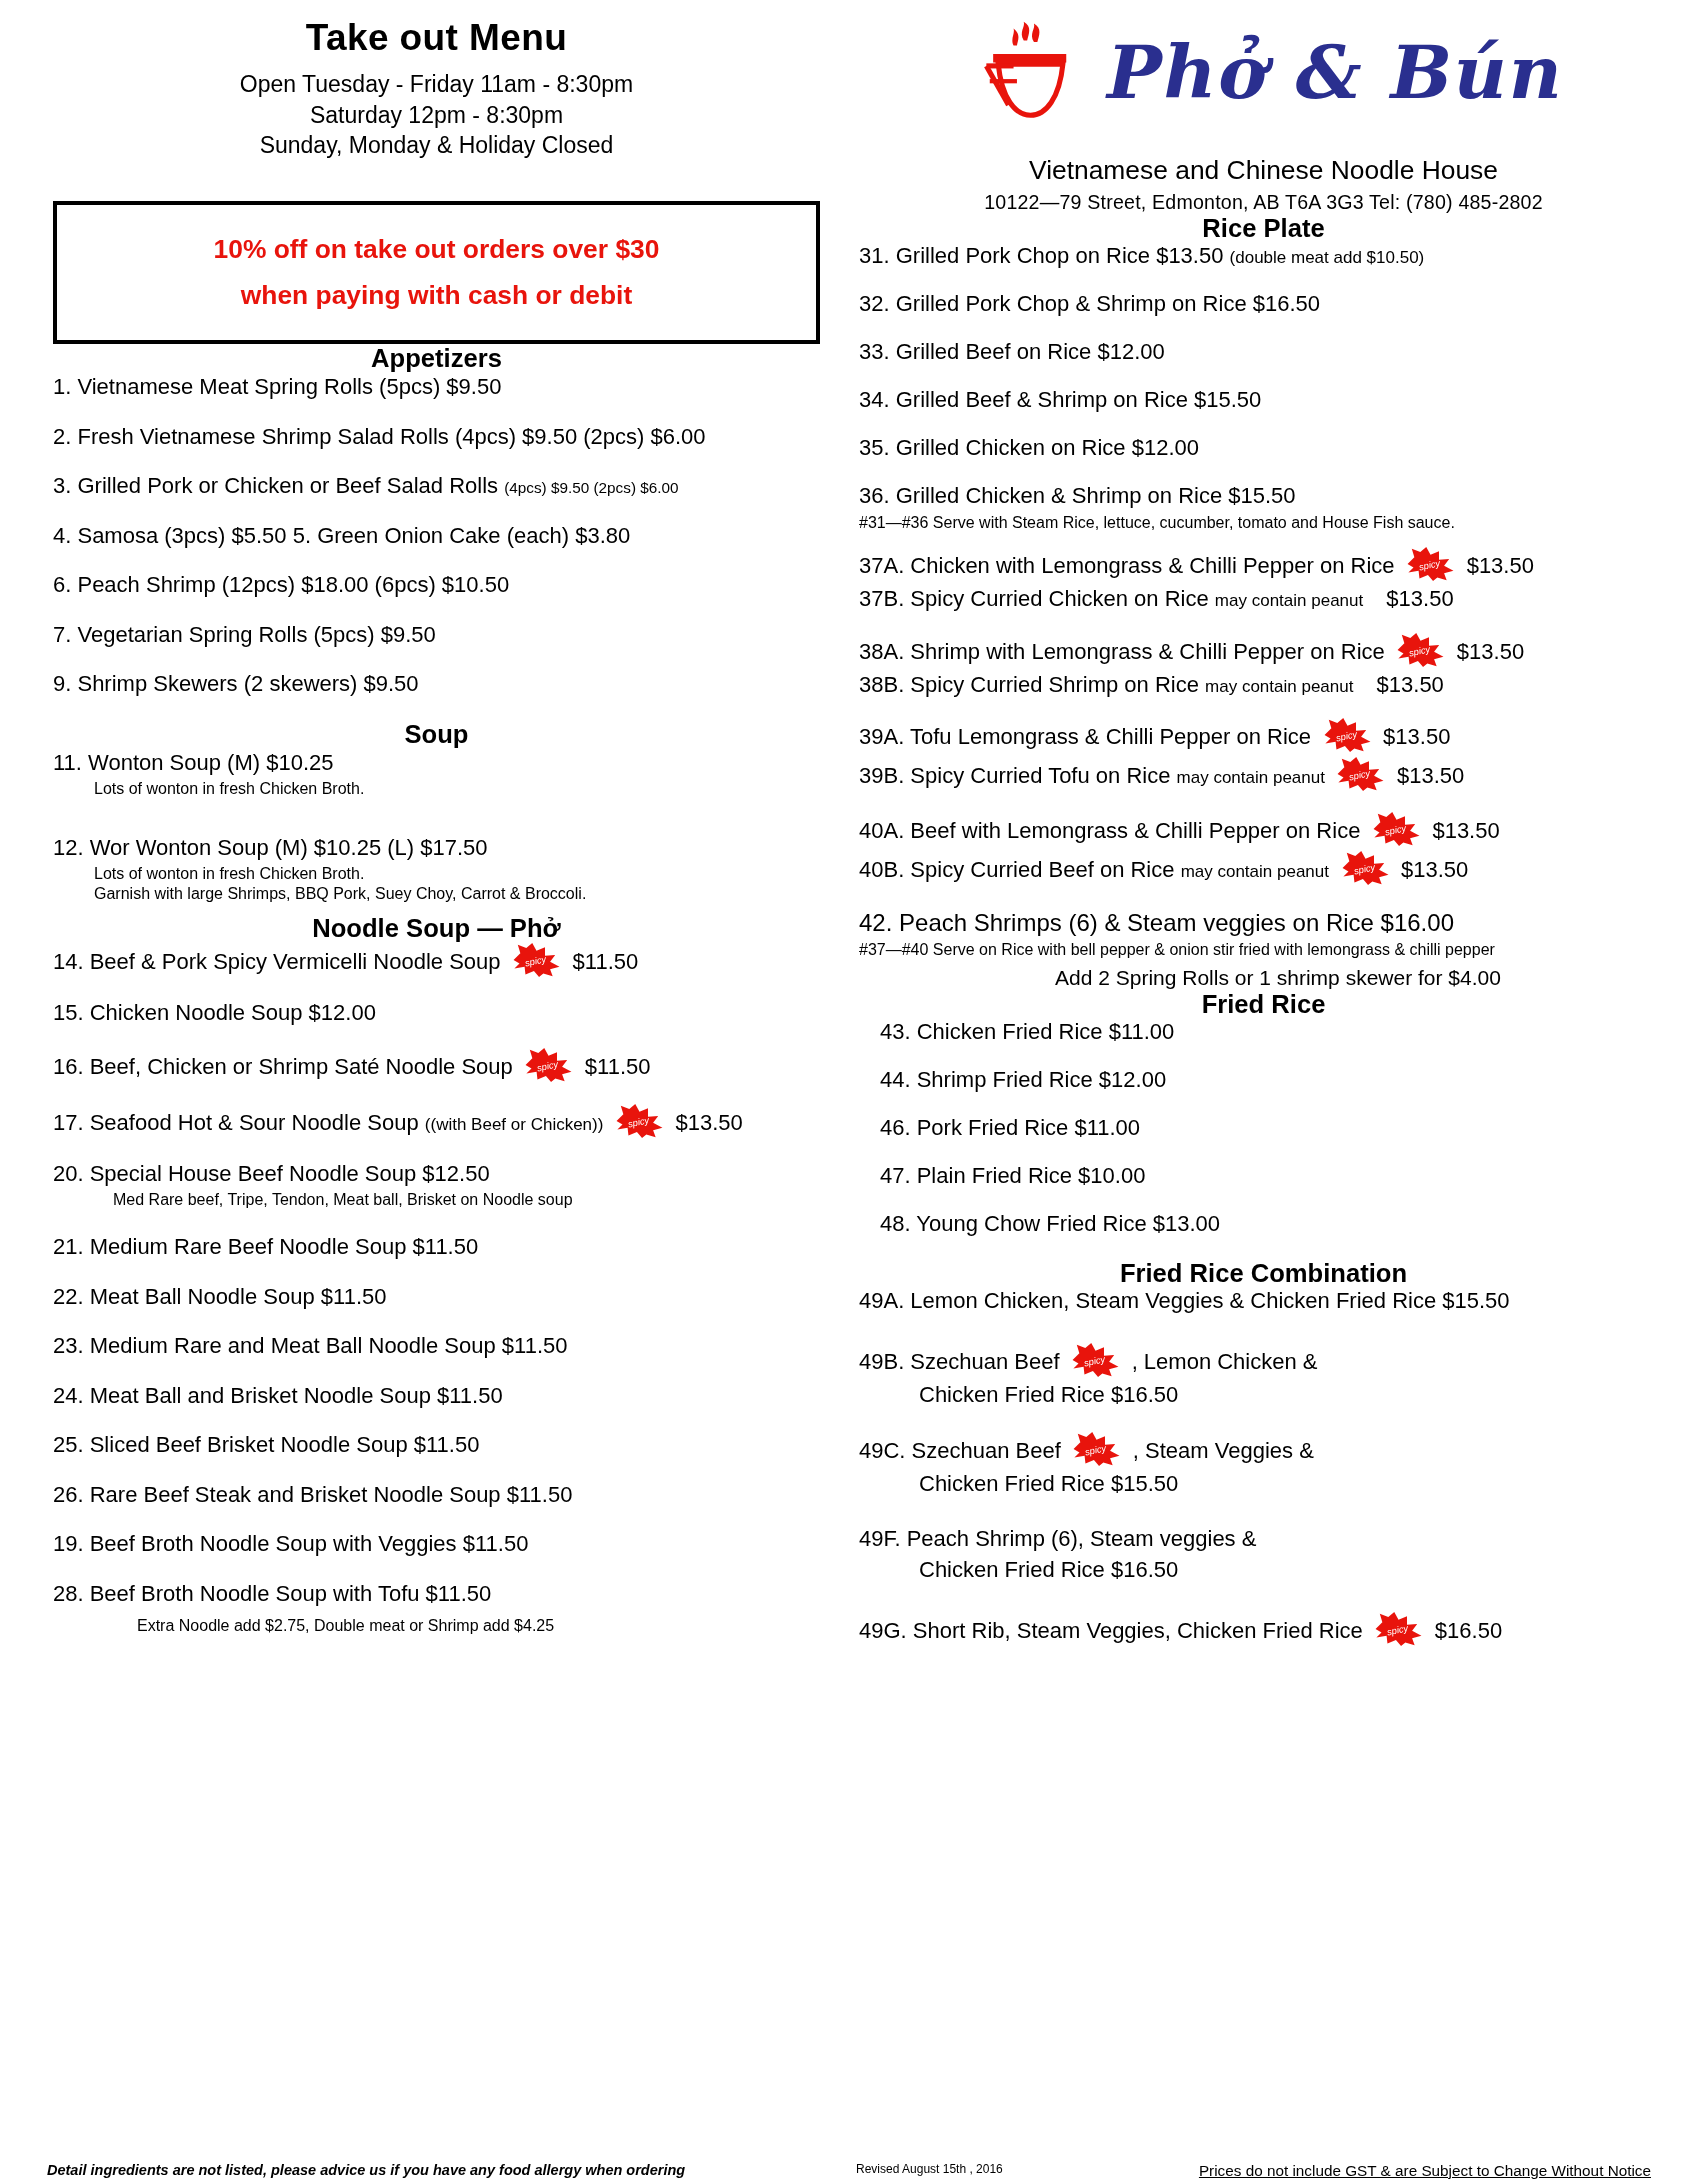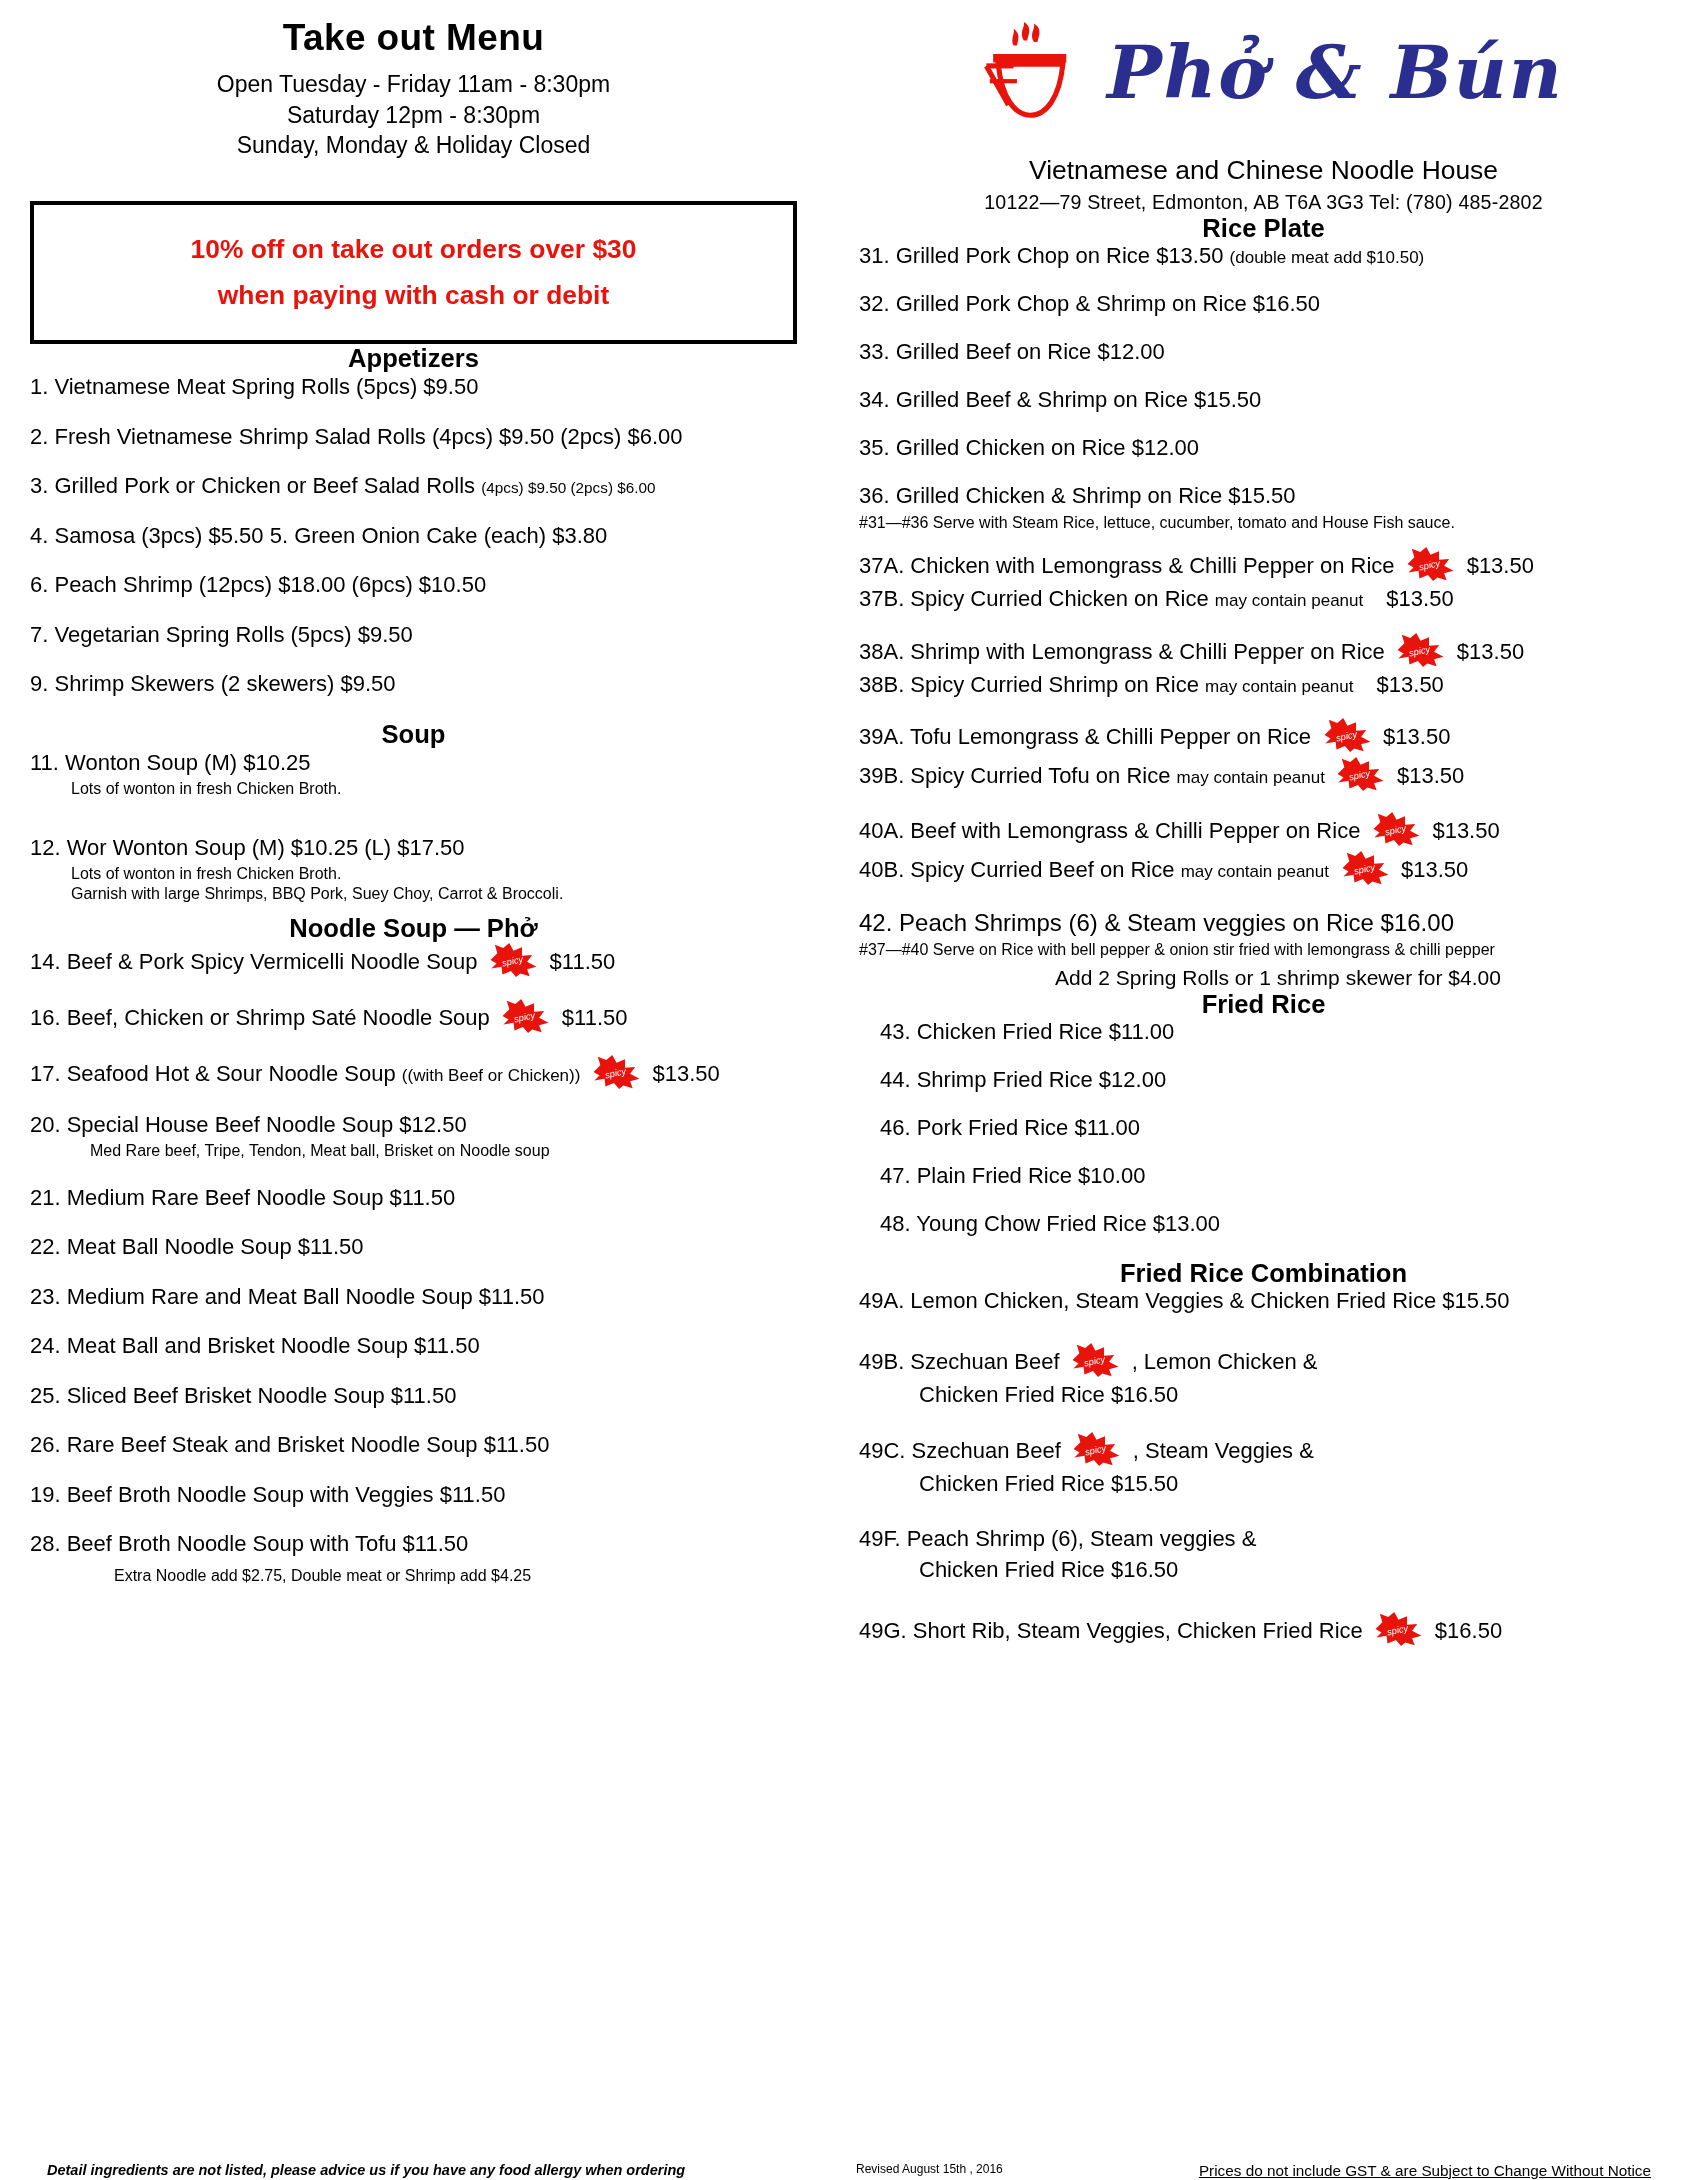--- a/index.html
+++ b/index.html
@@ -17,21 +17,21 @@
   }
   .page {
     position: relative;
     width: 1685px;
     height: 2181px;
     padding: 0;
     box-sizing: border-box;
   }
   .col-left {
     position: absolute;
-    left: 30px;
+    left: 53px;
     top: 17px;
     width: 767px;
   }
   .col-right {
     position: absolute;
     left: 831px;
     top: 17px;
     width: 809px;
     margin-left: 28px;
   }
@@ -235,20 +235,21 @@
       <span>14. Beef &amp; Pork Spicy Vermicelli Noodle Soup</span>
       <span class="spicy">
         <svg viewBox="0 0 62 40" width="53" height="34" style="font-size:26px">
             <polygon points="4,20 12,12 9,2 19,6 26,0 31,9 41,5 41,15 53,14 47,22 58,28 47,31 50,39 39,36 34,40 28,33 18,37 17,28 5,30 11,24" fill="#e8140c"></polygon>
             <text x="30" y="25" font-size="11" fill="#ffffff" text-anchor="middle" font-family="Liberation Sans, sans-serif" font-style="italic" transform="rotate(-12 30 22)">spicy</text>
           </svg>
       </span>
       <span>$11.50</span>
     </div>
 
+    <div class="item">15. Chicken Noodle Soup     $12.00</div>
 
     <div class="item">
       <span>16. Beef, Chicken or Shrimp Saté Noodle Soup</span>
       <span class="spicy">
         <svg viewBox="0 0 62 40" width="53" height="34" style="font-size:26px">
             <polygon points="4,20 12,12 9,2 19,6 26,0 31,9 41,5 41,15 53,14 47,22 58,28 47,31 50,39 39,36 34,40 28,33 18,37 17,28 5,30 11,24" fill="#e8140c"></polygon>
             <text x="30" y="25" font-size="11" fill="#ffffff" text-anchor="middle" font-family="Liberation Sans, sans-serif" font-style="italic" transform="rotate(-12 30 22)">spicy</text>
           </svg>
       </span>
       <span>$11.50</span>

